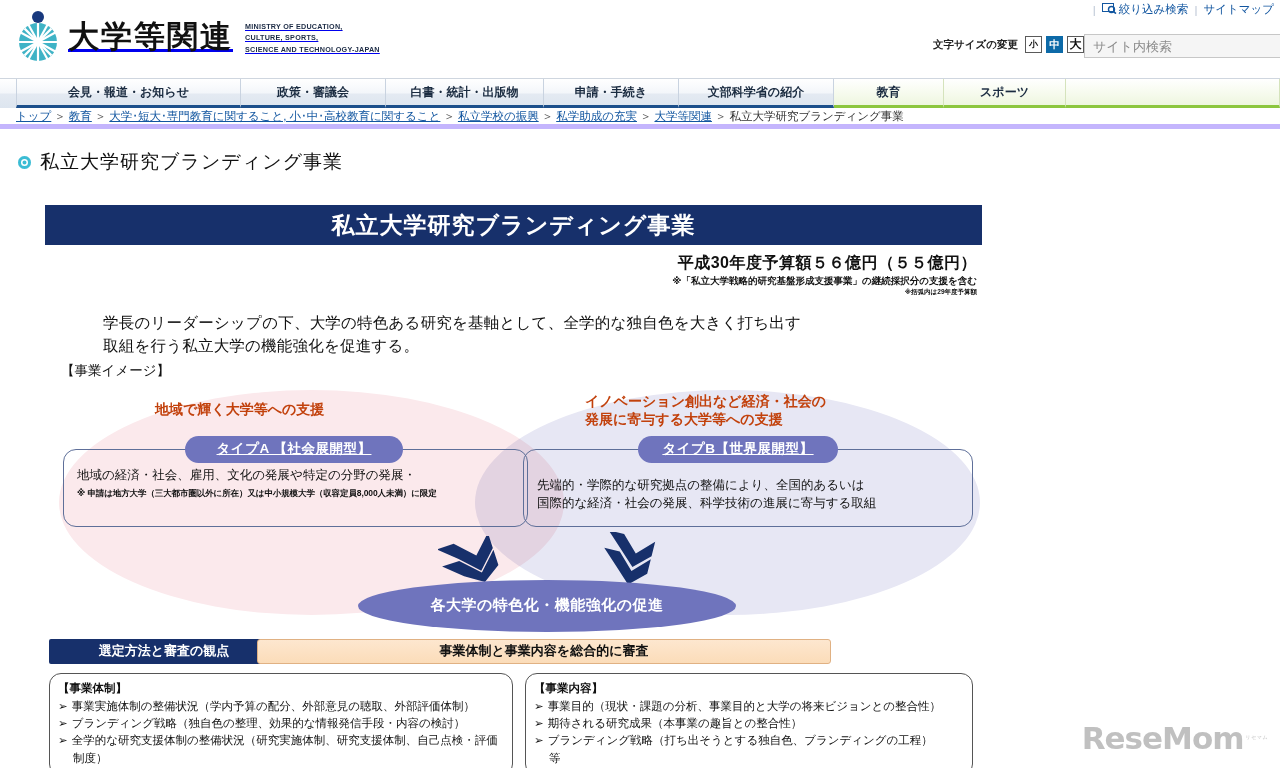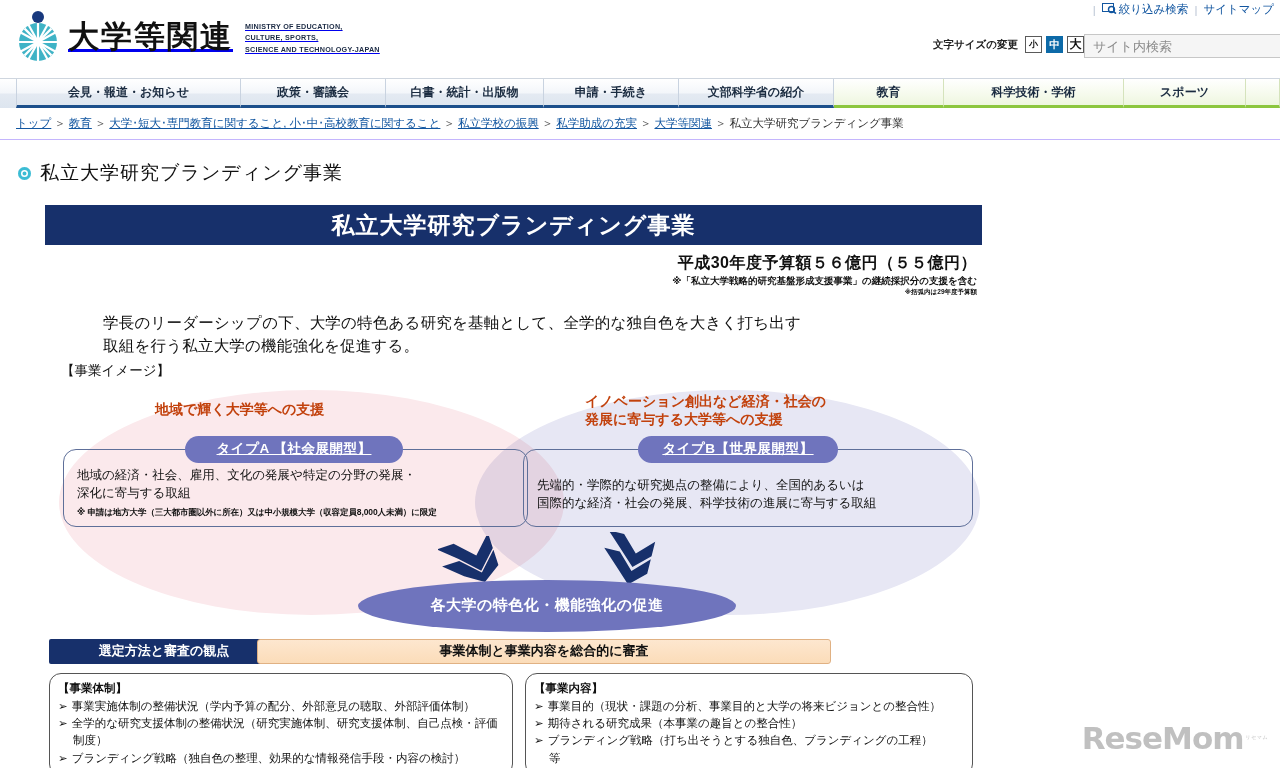--- a/index.html
+++ b/index.html
@@ -121,25 +121,25 @@
   .gnav-w3 { width: 158px; }
   .gnav-w4 { width: 135px; }
   .gnav-w5 { width: 155px; }
   .gnav-g1 { width: 110px; }
   .gnav-g2 { width: 180px; }
   .gnav-g3 { width: 122px; }
   .gnav-g4 { flex: 1 1 auto; }
 
   
   .breadcrumb {
-    height: 32px;
+    height: 21px;
     display: flex; align-items: center;
     padding-left: 16px;
     font-size: 11.5px;
-    border-bottom: 1px solid #c4b5fd;
+    border-bottom: 5px solid #c4b5fd;
     background: #fff;
     white-space: nowrap;
     overflow: hidden;
   }
   .bc-link { color: #1256a0; text-decoration: underline; cursor: pointer; }
   .bc-sep { color: #555; margin: 0 3px; }
   .bc-current { color: #333; }
 
   
   .page-title {
@@ -419,21 +419,20 @@
   </div>
 </div>
 
 <nav class="gnav">
   <div class="gnav-item gnav-blue gnav-w1">会見・報道・お知らせ</div>
   <div class="gnav-item gnav-blue gnav-w2">政策・審議会</div>
   <div class="gnav-item gnav-blue gnav-w3">白書・統計・出版物</div>
   <div class="gnav-item gnav-blue gnav-w4">申請・手続き</div>
   <div class="gnav-item gnav-blue gnav-w5">文部科学省の紹介</div>
   <div class="gnav-item gnav-green gnav-g1">教育</div>
-  <div class="gnav-item gnav-green gnav-g2">科学技術・学術</div>
   <div class="gnav-item gnav-green gnav-g3">スポーツ</div>
   <div class="gnav-item gnav-green gnav-g4"></div>
 </nav>
 
 <div class="breadcrumb">
   <a class="bc-link" href="#">トップ</a>
   <span class="bc-sep">＞</span>
   <a class="bc-link" href="#">教育</a>
   <span class="bc-sep">＞</span>
   <a class="bc-link" href="#">大学･短大･専門教育に関すること, 小･中･高校教育に関すること</a>
@@ -482,21 +481,20 @@
 
     <div class="type-pill type-pill-a">
       <span>タイプA 【社会展開型】</span>
     </div>
     <div class="type-pill type-pill-b">
       <span>タイプB【世界展開型】</span>
     </div>
 
     <div class="type-text type-text-a">
       <div>地域の経済・社会、雇用、文化の発展や特定の分野の発展・</div>
-      <div>深化に寄与する取組</div>
       <div class="type-note">※ 申請は地方大学（三大都市圏以外に所在）又は中小規模大学（収容定員8,000人未満）に限定</div>
     </div>
 
     <div class="type-text type-text-b">
       <div>先端的・学際的な研究拠点の整備により、全国的あるいは</div>
       <div>国際的な経済・社会の発展、科学技術の進展に寄与する取組</div>
     </div>
 
     <svg class="arrow-a" width="62" height="52" viewBox="0 0 62 52">
       <path d="M4 4 L22 4 L40 22 L58 4 L58 20 L40 38 L22 20 Z" fill="#17306b" transform="rotate(-18 31 26)"></path>
@@ -512,22 +510,22 @@
 
   <div class="crit-row">
     <div class="crit-tag">選定方法と審査の観点</div>
     <div class="crit-banner">事業体制と事業内容を総合的に審査</div>
   </div>
 
   <div class="crit-boxes">
     <div class="crit-box crit-box-left">
       <div class="crit-title">【事業体制】</div>
       <div class="crit-li"><span class="mk">➢</span><span>事業実施体制の整備状況（学内予算の配分、外部意見の聴取、外部評価体制）</span></div>
+      <div class="crit-li"><span class="mk">➢</span><span>ブランディング戦略（独自色の整理、効果的な情報発信手段・内容の検討）</span></div>
       <div class="crit-li"><span class="mk">➢</span><span>全学的な研究支援体制の整備状況（研究実施体制、研究支援体制、自己点検・評価制度）</span></div>
-      <div class="crit-li"><span class="mk">➢</span><span>ブランディング戦略（独自色の整理、効果的な情報発信手段・内容の検討）</span></div>
     </div>
 
     <div class="crit-box crit-box-right">
       <div class="crit-title">【事業内容】</div>
       <div class="crit-li"><span class="mk">➢</span><span>事業目的（現状・課題の分析、事業目的と大学の将来ビジョンとの整合性）</span></div>
       <div class="crit-li"><span class="mk">➢</span><span>期待される研究成果（本事業の趣旨との整合性）</span></div>
       <div class="crit-li"><span class="mk">➢</span><span>ブランディング戦略（打ち出そうとする独自色、ブランディングの工程）</span></div>
       <div class="crit-cont">等</div>
     </div>
   </div>

